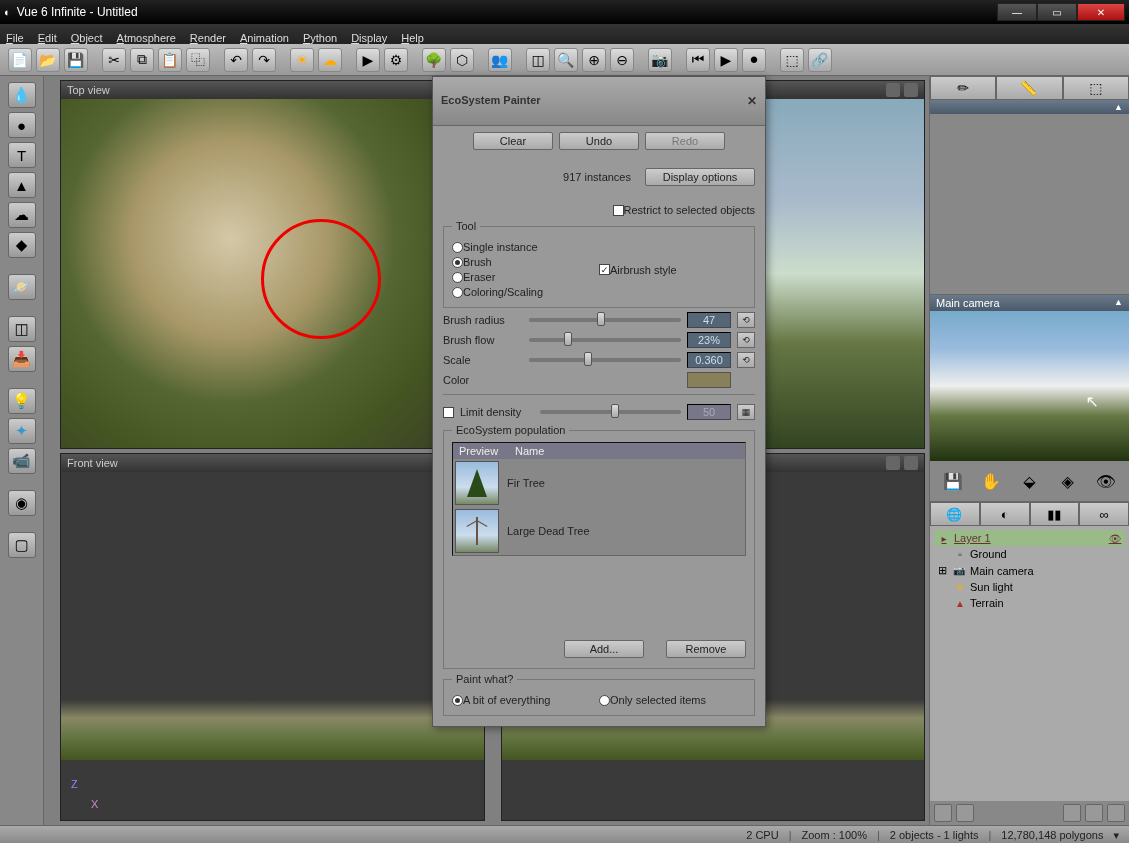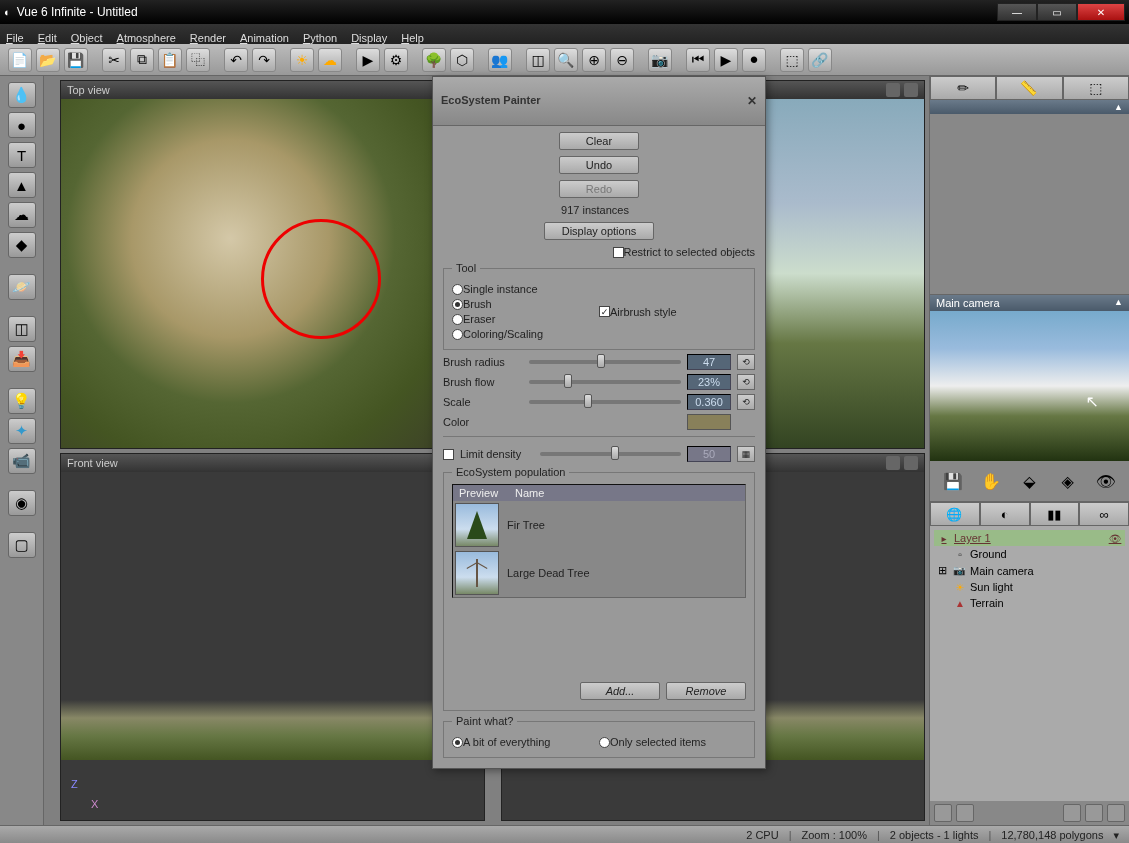--- a/index.html
+++ b/index.html
@@ -62,21 +62,21 @@
 .rp-bbtn { width: 18px; height: 18px; background: #999; border: 1px solid #666; border-radius: 2px; }
 
 .statusbar { height: 18px; background: linear-gradient(#aaa,#888); border-top: 1px solid #666; display: flex; align-items: center; justify-content: flex-end; gap: 10px; padding: 9px 10px; color: #222; }
 .sb-sep { color: #555; }
 
 
 .dialog { position: absolute; top: 76px; left: 432px; width: 334px; background: #999; border: 1px solid #555; box-shadow: 2px 2px 8px rgba(0,0,0,0.4); z-index: 100; }
 .dlg-title { background: linear-gradient(#aaa,#888); padding: 17px 8px; display: flex; justify-content: space-between; border-bottom: 1px solid #666; font-weight: bold; color: #333; }
 .dlg-close { cursor: pointer; font-size: 12px; color: #333; }
 .dlg-body { padding: 6px 10px; color: #222; }
-.dlg-row { display: flex; gap: 6px; margin-bottom: 6px; align-items: center; flex-direction: column; }
+.dlg-row { display: flex; gap: 6px; margin-bottom: 18px; align-items: center; }
 .dlg-btn { background: linear-gradient(#ccc,#aaa); border: 1px solid #666; padding: 2px 0; text-align: center; border-radius: 2px; }
 .dlg-btn.w { width: 80px; }
 .dlg-btn.disabled { color: #777; }
 .inst-count { flex: 1; text-align: right; padding-right: 8px; }
 .check-row { display: flex; align-items: center; gap: 0; margin: 3px 0; }
 .check { width: 11px; height: 11px; border: 1px solid #444; background: #fff; display: inline-flex; align-items: center; justify-content: center; font-size: 9px; }
 .radio { width: 11px; height: 11px; border: 1px solid #444; border-radius: 50%; background: #fff; display: inline-flex; align-items: center; justify-content: center; }
 .radio.sel::after { content: ''; width: 5px; height: 5px; background: #333; border-radius: 50%; }
 fieldset { border: 1px solid #777; padding: 6px 8px; margin: 4px 0; }
 legend { padding: 0 4px; }
@@ -93,21 +93,21 @@
 .pop-hdr { display: flex; background: #778; color: #eee; padding: 2px; }
 .pop-hdr .c1 { width: 60px; padding-left: 4px; }
 .pop-item { display: flex; align-items: center; padding: 2px; gap: 8px; }
 .pop-thumb { width: 44px; height: 44px; background: linear-gradient(#9bd 0%, #cde 60%, #786 100%); border: 1px solid #555; display: flex; align-items: center; justify-content: center; }
 .tree-fir { width: 0; height: 0; border-left: 10px solid transparent; border-right: 10px solid transparent; border-bottom: 28px solid #2a4a1a; }
 .tree-dead { width: 2px; height: 28px; background: #654; position: relative; }
 .tree-dead::before, .tree-dead::after { content: ''; position: absolute; width: 12px; height: 1px; background: #654; top: 6px; }
 .tree-dead::before { left: -10px; transform: rotate(-30deg); }
 .tree-dead::after { left: 0; transform: rotate(30deg); }
 .dlg-spacer { height: 80px; }
-.btn-row-r { display: flex; justify-content: flex-end; gap: 6px; margin: 4px 0; font-style: italic; }
+.btn-row-r { display: flex; justify-content: flex-end; gap: 22px; margin: 4px 0; }
 </style>
 </head>
 <body>
 
 <div class="titlebar">
   <span>◐</span>
   <span class="title">Vue 6 Infinite - Untitled</span>
   <div class="win-btns">
     <div class="win-btn">—</div>
     <div class="win-btn">▭</div>

